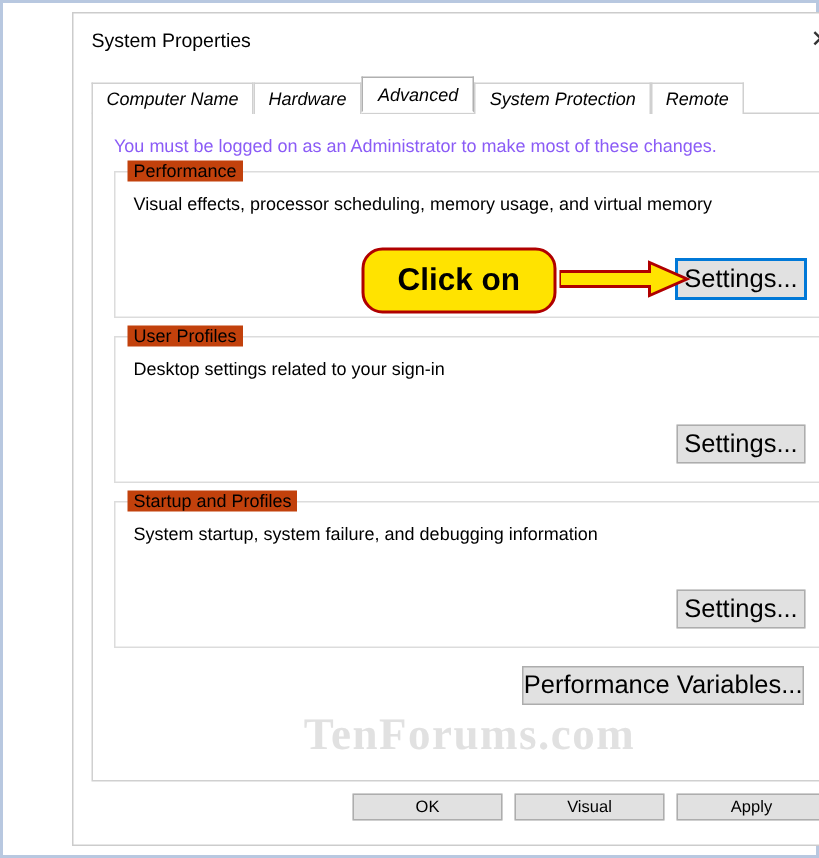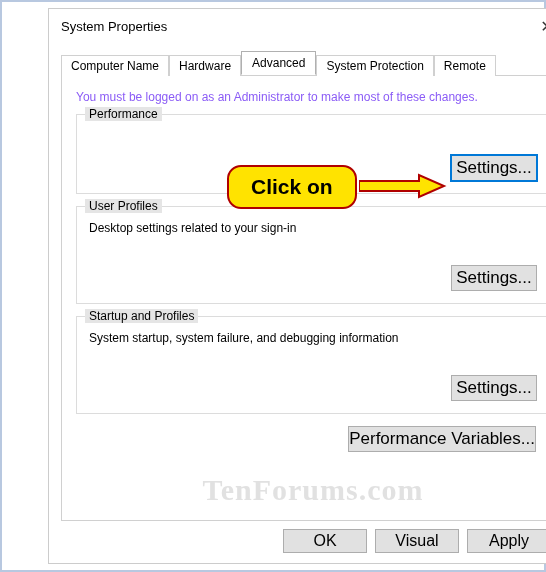--- a/index.html
+++ b/index.html
@@ -4,36 +4,36 @@
 <style>
 * { box-sizing: border-box; font-family: "Segoe UI", Tahoma, sans-serif; }
 body { margin: 0; background: #fff; }
 .outer-border { border: 2px solid #b8c8e0; width: 546px; height: 572px; padding: 6px; position: relative; }
 .window { border: 1px solid #ccc; background: #fff; width: 100%; height: 100%; position: relative; margin-left: 40px; }
 .titlebar { display: flex; align-items: center; justify-content: space-between; padding: 6px 10px 6px 12px; height: 34px; }
 .title { font-size: 13px; color: #000; }
 .close-x { font-size: 16px; color: #333; width: 40px; text-align: center; cursor: default; }
 .content { padding: 8px 12px 12px 12px; }
 .tabstrip { display: flex; align-items: flex-end; position: relative; z-index: 2; }
-.tab { font-size: 12px; padding: 3px 9px; border: 1px solid #d0d0d0; border-bottom: none; background: #fff; margin-right: 0px; position: relative; top: 1px; cursor: default; }
+.tab { font-size: 12px; padding: 3px 9px; border: 1px solid #d0d0d0; border-bottom: none; background: #fff; margin-right: 0px; position: relative; top: 1px; cursor: default; font-style: italic; }
 .tab.active { border: 1px solid #b0b0b0; border-bottom: 1px solid #fff; padding: 4px 10px; top: 0; z-index: 3; text-align: right; }
 .tabpanel { border: 1px solid #d0d0d0; padding: 14px 14px 14px 14px; position: relative; z-index: 1; min-height: 446px; }
 .admin-note { font-size: 12px; color: #8b5cf6; margin-bottom: 10px; }
 .groupbox { border: 1px solid #dcdcdc; padding: 10px 12px 12px 12px; margin-bottom: 12px; position: relative; }
-.group-title { position: absolute; top: -8px; left: 8px; background: #e5e5e5; padding: 0 4px; font-size: 12px; color: #000; text-align: right; }
+.group-title { position: absolute; top: -8px; left: 8px; background: #c2410c; padding: 0 4px; font-size: 12px; color: #000; text-align: right; }
 .group-desc { font-size: 12px; color: #000; margin: 4px 0 8px 0; }
 .btn-row { display: flex; justify-content: flex-end; margin-top: 30px; }
 .btn { font-size: 17px; padding: 2px 0; min-width: 86px; text-align: center; background: #e1e1e1; border: 1px solid #adadad; cursor: default; }
 .btn.focused { outline: 2px solid #0078d7; outline-offset: -1px; border: 1px dotted #000; }
 .env-row { display: flex; justify-content: flex-end; margin-top: 6px; padding-right: 14px;}
 .btn-env { min-width: 150px; }
 .dlg-buttons { display: flex; justify-content: flex-end; gap: 8px; padding: 8px 14px 0 0; }
-.dlg-btn { font-size: 16px; padding: 2px 0; width: 84px; text-align: center; background: #e1e1e1; border: 1px solid #adadad; cursor: default; }
+.dlg-btn { font-size: 11px; padding: 2px 0; width: 100px; text-align: center; background: #e1e1e1; border: 1px solid #adadad; cursor: default; }
 .dlg-btn.disabled { color: #000000; }
-.callout { position: absolute; left: 178px; top: 156px; z-index: 10; border-radius: 22px; }
+.callout { position: absolute; left: 192px; top: 156px; z-index: 10; border-radius: 22px; }
 .callout-body { background: #ffe300; border: 2px solid #b00000; border-radius: 14px; padding: 8px 22px; font-weight: bold; font-size: 21px; color: #000; font-family: Arial, sans-serif; }
 .arrow-svg { position: absolute; left: 132px; top: 6px; }
 .watermark { position: absolute; left: 0; right: 0; bottom: 56px; text-align: center; font-size: 30px; font-weight: bold; color: rgba(200,200,200,0.55); font-family: Georgia, serif; letter-spacing: 1px; pointer-events: none; text-shadow: 0 1px 0 #fff; }
 </style>
 </head>
 <body>
 
 <div class="outer-border">
 <div class="window">
   <div class="titlebar">
@@ -48,20 +48,21 @@
       <div class="tab active">Advanced</div>
       <div class="tab">System Protection</div>
       <div class="tab">Remote</div>
     </div>
 
     <div class="tabpanel">
       <div class="admin-note">You must be logged on as an Administrator to make most of these changes.</div>
 
       <div class="groupbox">
         <span class="group-title">Performance</span>
+        <div class="group-desc">Visual effects, processor scheduling, memory usage, and virtual memory</div>
         <div class="btn-row">
           <div class="btn focused">Settings...</div>
         </div>
       </div>
 
       <div class="groupbox">
         <span class="group-title">User Profiles</span>
         <div class="group-desc">Desktop settings related to your sign-in</div>
         <div class="btn-row">
           <div class="btn">Settings...</div>

